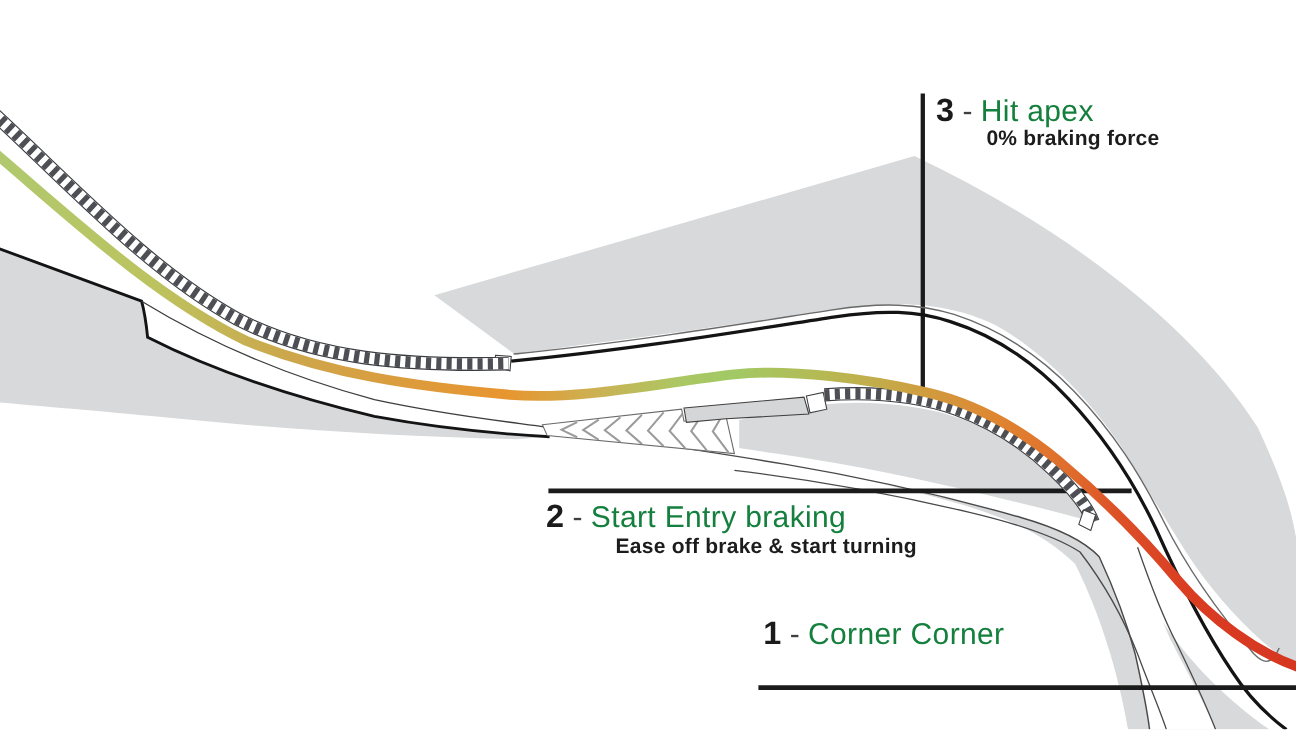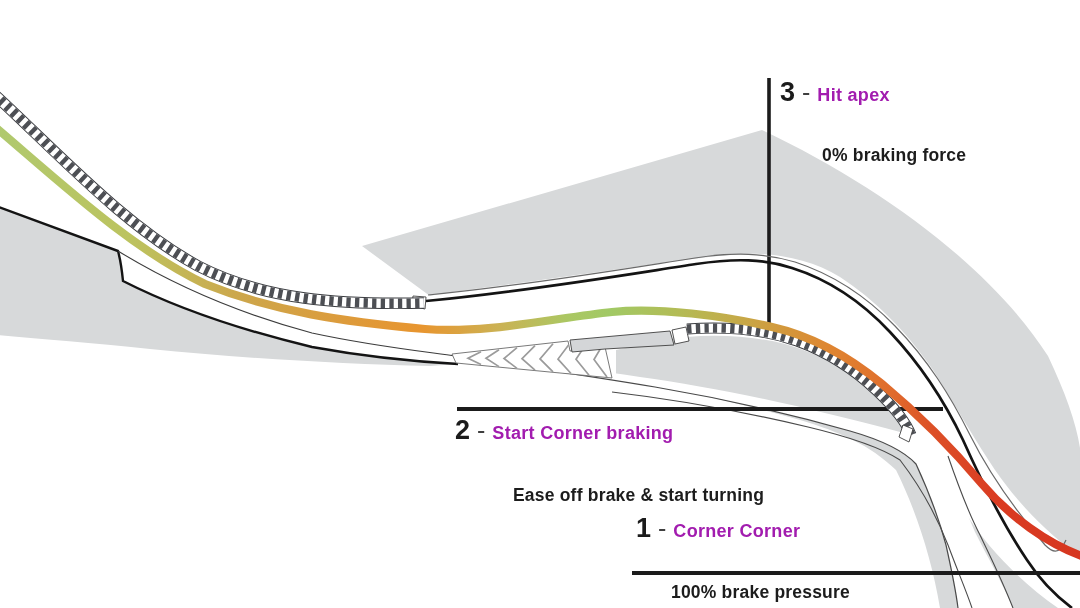--- a/index.html
+++ b/index.html
@@ -3,22 +3,22 @@
 <meta charset="utf-8">
 <style>
   html,body{margin:0;padding:0;background:#fff;}
   .stage{position:relative;width:1080px;height:608px;background:#ffffff;overflow:hidden;
          font-family:"Liberation Sans",sans-serif;}
   .stage svg{position:absolute;left:0;top:0;}
   .callout{position:absolute;white-space:nowrap;}
   .callout-title{display:flex;align-items:baseline;gap:7px;}
   .co-num{font-size:27px;font-weight:800;color:#1b1b1b;}
   .co-dash{font-size:25px;font-weight:400;color:#3f3f3f;}
-  .co-title{font-size:18px;font-weight:700;color:#a21caf;letter-spacing:.3px;}
-  .co-subs{position:absolute;white-space:nowrap;margin-top:40px;}
+  .co-title{font-size:25px;font-weight:400;color:#15803d;letter-spacing:.3px;}
+  .co-subs{position:absolute;white-space:nowrap;}
   .co-sub{font-size:17.5px;font-weight:700;color:#1c1c1c;line-height:23px;letter-spacing:.2px;}
 </style>
 </head>
 <body>
 
 <div class="stage">
 
 <svg width="1080" height="608" viewBox="0 0 1080 608">
   <defs>
     <linearGradient id="raceGrad" gradientUnits="userSpaceOnUse" x1="0" y1="0" x2="1080" y2="0">
@@ -131,28 +131,25 @@
   <span class="co-dash">-</span>
   <span class="co-title">Hit apex</span>
 </div>
 <div class="co-subs" style="left:822px;top:104px">
   <div class="co-sub">0% braking force</div>
 </div>
 
 <div class="callout callout-title" style="left:455px;top:415px">
   <span class="co-num">2</span>
   <span class="co-dash">-</span>
-  <span class="co-title">Start Corner braking</span>
+  <span class="co-title">Start Entry braking</span>
 </div>
 <div class="co-subs" style="left:513px;top:444px">
   <div class="co-sub">Ease off brake &amp; start turning</div>
 </div>
 
 <div class="callout callout-title" style="left:636px;top:513px">
   <span class="co-num">1</span>
   <span class="co-dash">-</span>
   <span class="co-title">Corner Corner</span>
 </div>
-<div class="co-subs" style="left:671px;top:541px">
-  <div class="co-sub">100% brake pressure</div>
-</div>
 
 </div>
 
 </body></html>

